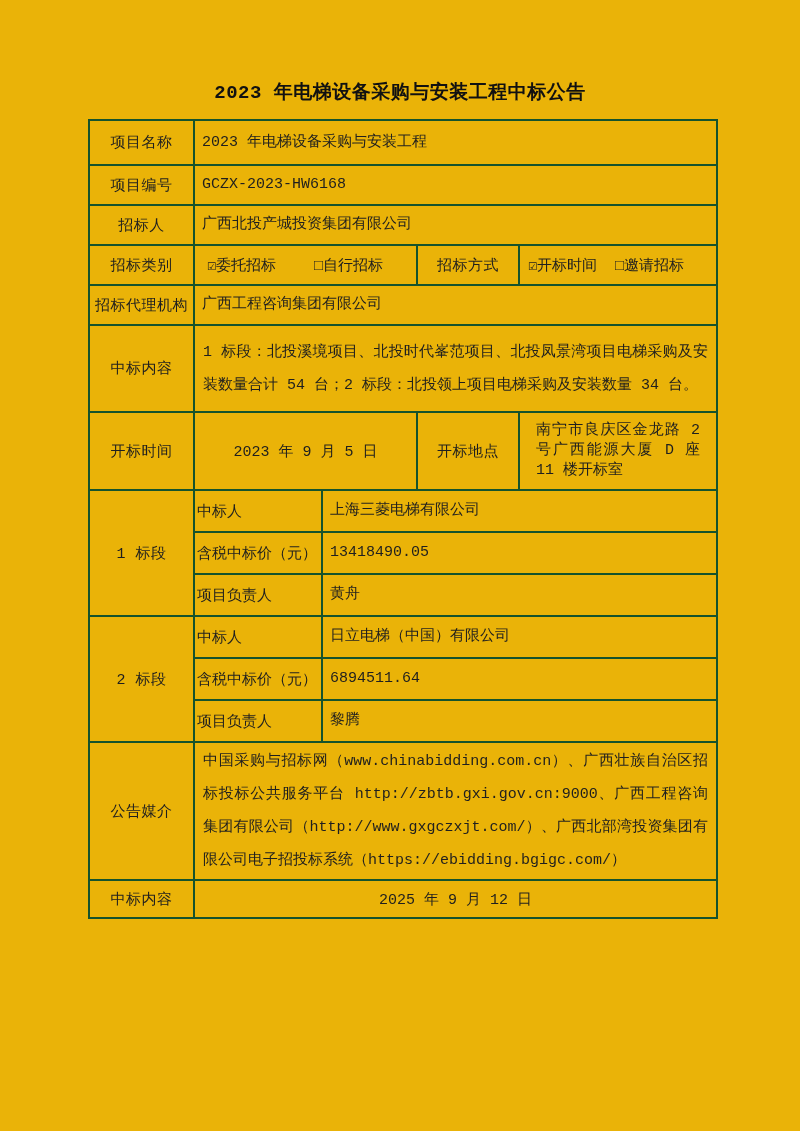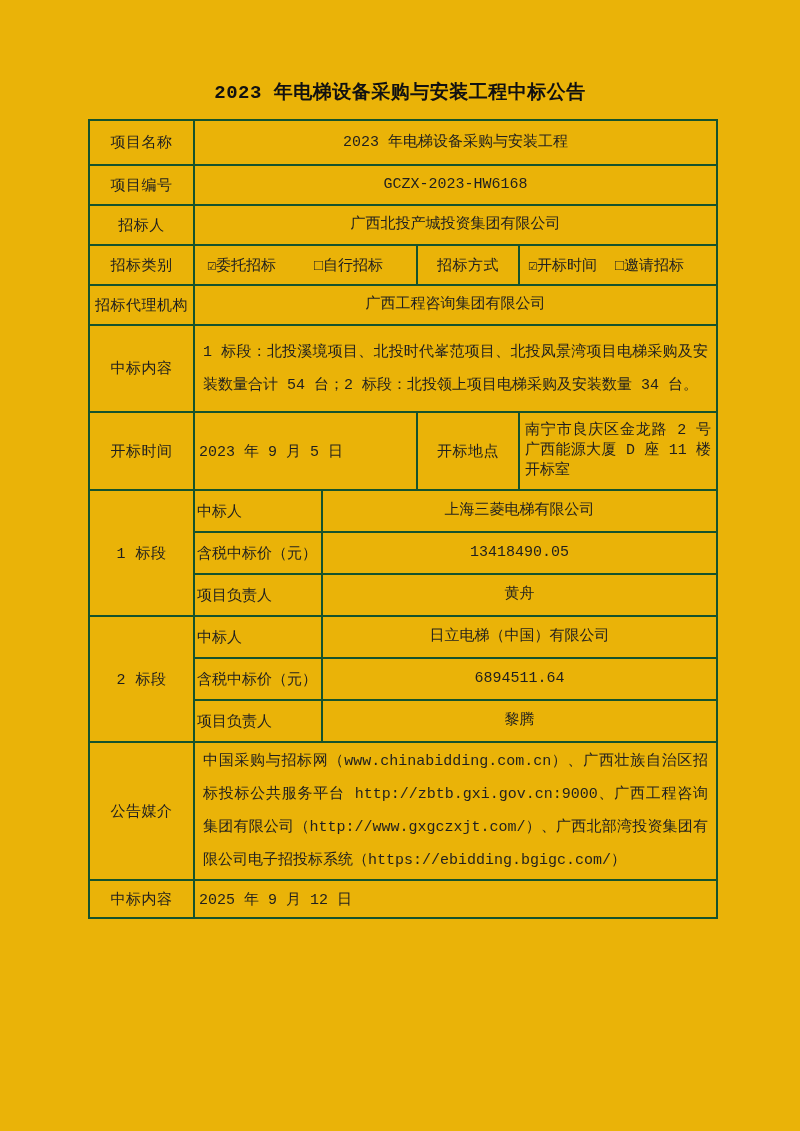--- a/index.html
+++ b/index.html
@@ -15,28 +15,28 @@
   }
   table.doc-table{
     border-collapse:collapse;table-layout:fixed;
     margin-left:88px;width:628px;
   }
   td{
     border:2px solid #14532d;font-size:15px;vertical-align:middle;
     padding:0;overflow:hidden;
   }
   td.lab{text-align:center;letter-spacing:0.5px;padding:0 2px;}
-  td.val{text-align:center;padding:2px 7px;line-height:1.45;}
-  td.center{padding:2px 4px;}
+  td.val{text-align:left;padding:2px 7px;line-height:1.45;}
+  td.center{text-align:center;padding:2px 4px;}
   td.sublab{padding:0 2px;}
   td.justify{
     text-align:justify;text-justify:inter-character;
     word-break:break-all;line-height:33px;padding:2px 8px;
   }
-  td.addr{line-height:20px;padding:2px 5px;text-align:justify;word-break:break-all;}
+  td.addr{line-height:20px;padding:2px 16px;text-align:justify;word-break:break-all;}
   .chk{padding:0 0 0 12px;}
   .opt{display:inline-block;white-space:nowrap;}
   .gap-wide{margin-right:38px;}
   .gap-narrow{margin-right:18px;}
   .chk2{padding:0 0 0 8px;}
   .cb{display:inline;font-size:15px;}
   tr.h45{height:45px;} tr.h40{height:40px;} tr.h87{height:87px;}
   tr.h78{height:78px;} tr.h42{height:42px;} tr.h134{height:134px;}
   tr.h38{height:38px;}
 </style>

